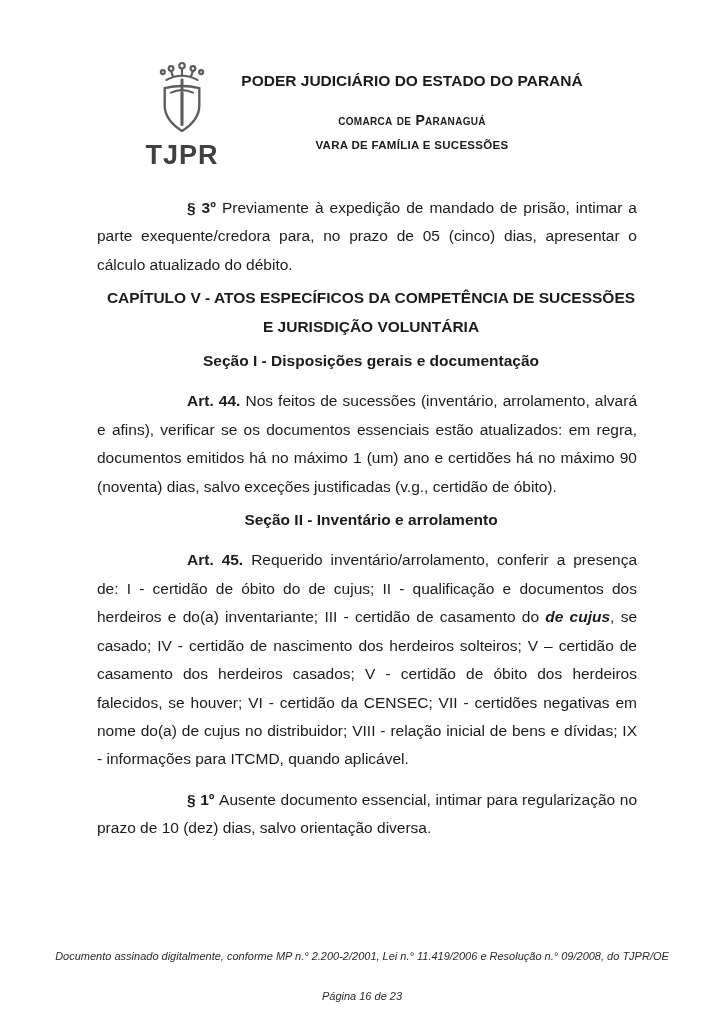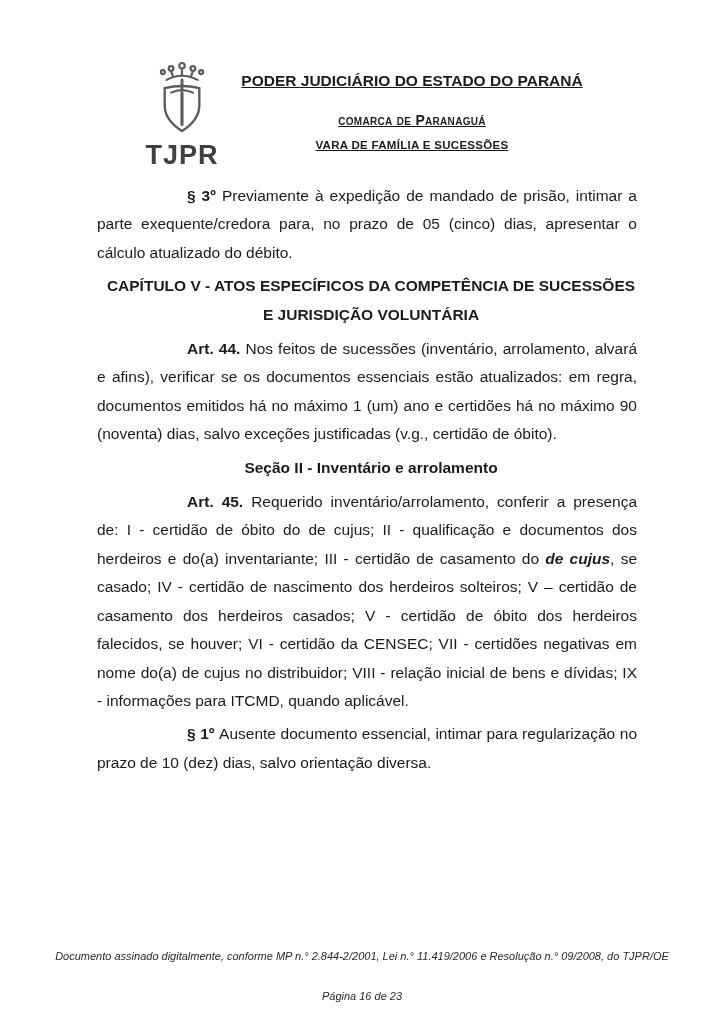--- a/index.html
+++ b/index.html
@@ -20,31 +20,31 @@
   .logo svg{display:block;margin:0 auto;}
   .logo-text{
     font-weight:bold;
     font-size:27px;
     letter-spacing:1px;
     color:#404040;
     line-height:1;
     margin-top:2px;
   }
   .header-lines{position:absolute;left:160px;right:60px;top:0;}
-  .hline{position:absolute;left:0;right:0;text-align:center;font-weight:bold;color:#1b1b1b;text-decoration:underline;}
+  .hline{position:absolute;left:0;right:0;text-align:center;font-weight:bold;color:#1b1b1b;}
   .hline.title{top:72px;font-size:15.5px;}
   .hline.comarca{top:112px;font-size:14px;font-variant:small-caps;letter-spacing:.3px;}
   .hline.vara{top:139px;font-size:11.5px;letter-spacing:.3px;}
   
   .content{
     position:absolute;left:97px;right:87px;top:182px;
     font-size:15.5px;line-height:28.4px;
     text-align:justify;
   }
-  .content p{margin:0 0 5px 0;}
+  .content p{margin:12px 0 5px 0;}
   .content p.indent{text-indent:90px;}
   .content p.heading{text-align:center;font-weight:bold;margin:4px 0 6px 8px;}
   .content b{font-weight:bold;}
   .content i{font-style:italic;font-weight:bold;}
   
   .footer-line{
     position:absolute;left:40px;right:40px;
     text-align:center;
     font-style:italic;
     font-size:11px;
@@ -83,22 +83,23 @@
 
   <div class="header-lines">
     <div class="hline title">PODER JUDICIÁRIO DO ESTADO DO PARANÁ</div>
     <div class="hline comarca">comarca de Paranaguá</div>
     <div class="hline vara">VARA DE FAMÍLIA E SUCESSÕES</div>
   </div>
 
   <div class="content" id="doc-content">
       <p class="indent"><b>§ 3º </b><span>Previamente à expedição de mandado de prisão, intimar a parte exequente/credora para, no prazo de 05 (cinco) dias, apresentar o cálculo atualizado do débito.</span></p>
       <p class="heading"><span>CAPÍTULO V - ATOS ESPECÍFICOS DA COMPETÊNCIA DE SUCESSÕES E JURISDIÇÃO VOLUNTÁRIA</span></p>
+      <p class="heading"><span>Seção I - Disposições gerais e documentação</span></p>
       <p class="indent"><b>Art. 44. </b><span>Nos feitos de sucessões (inventário, arrolamento, alvará e afins), verificar se os documentos essenciais estão atualizados: em regra, documentos emitidos há no máximo 1 (um) ano e certidões há no máximo 90 (noventa) dias, salvo exceções justificadas (v.g., certidão de óbito).</span></p>
       <p class="heading"><span>Seção II - Inventário e arrolamento</span></p>
       <p class="indent"><b>Art. 45. </b><span>Requerido inventário/arrolamento, conferir a presença de: I - certidão de óbito do de cujus; II - qualificação e documentos dos herdeiros e do(a) inventariante; III - certidão de casamento do </span><i>de cujus</i><span>, se casado; IV - certidão de nascimento dos herdeiros solteiros; V – certidão de casamento dos herdeiros casados; V - certidão de óbito dos herdeiros falecidos, se houver; VI - certidão da CENSEC; VII - certidões negativas em nome do(a) de cujus no distribuidor; VIII - relação inicial de bens e dívidas; IX - informações para ITCMD, quando aplicável.</span></p>
       <p class="indent"><b>§ 1º </b><span>Ausente documento essencial, intimar para regularização no prazo de 10 (dez) dias, salvo orientação diversa.</span></p>
     </div>
 
-  <div class="footer-line sig">Documento assinado digitalmente, conforme MP n.° 2.844-2/2001, Lei n.° 11.419/2006 e Resolução n.° 09/2008, do TJPR/OE</div>
+  <div class="footer-line sig">Documento assinado digitalmente, conforme MP n.° 2.200-2/2001, Lei n.° 11.419/2006 e Resolução n.° 09/2008, do TJPR/OE</div>
   <div class="footer-line pg">Página 16 de 23</div>
 
 </div>
 
 </body></html>

